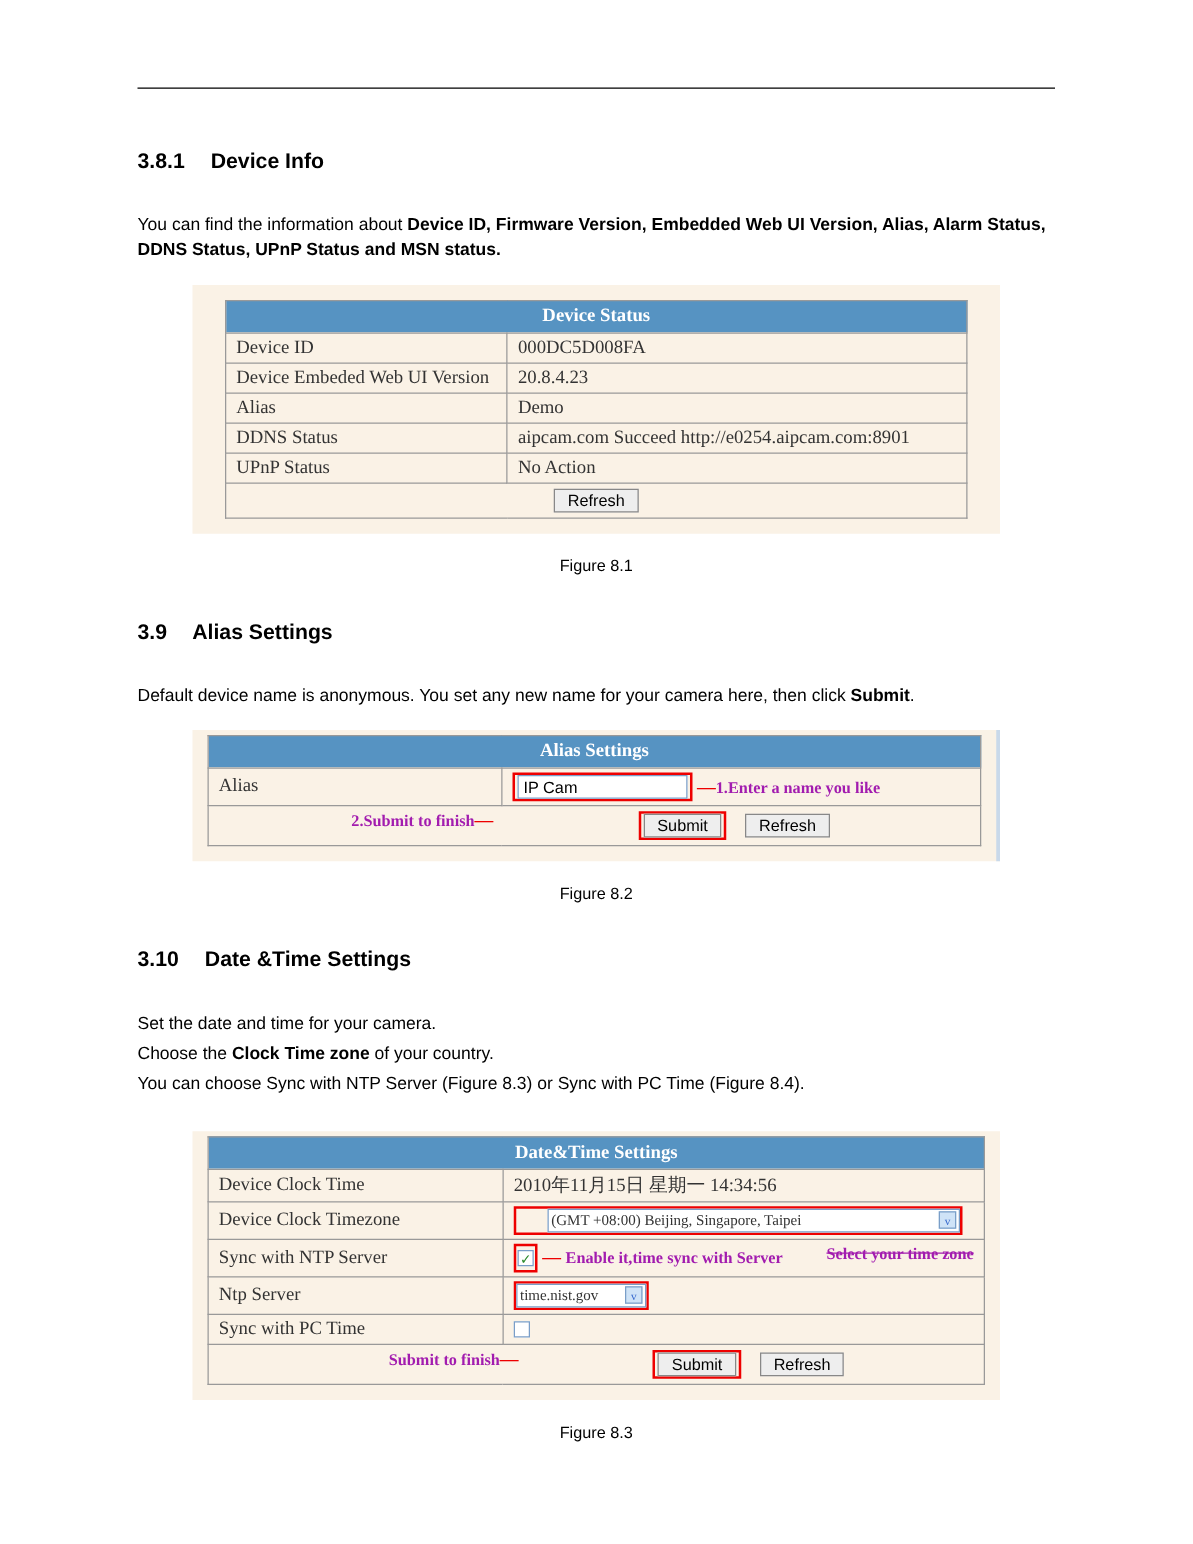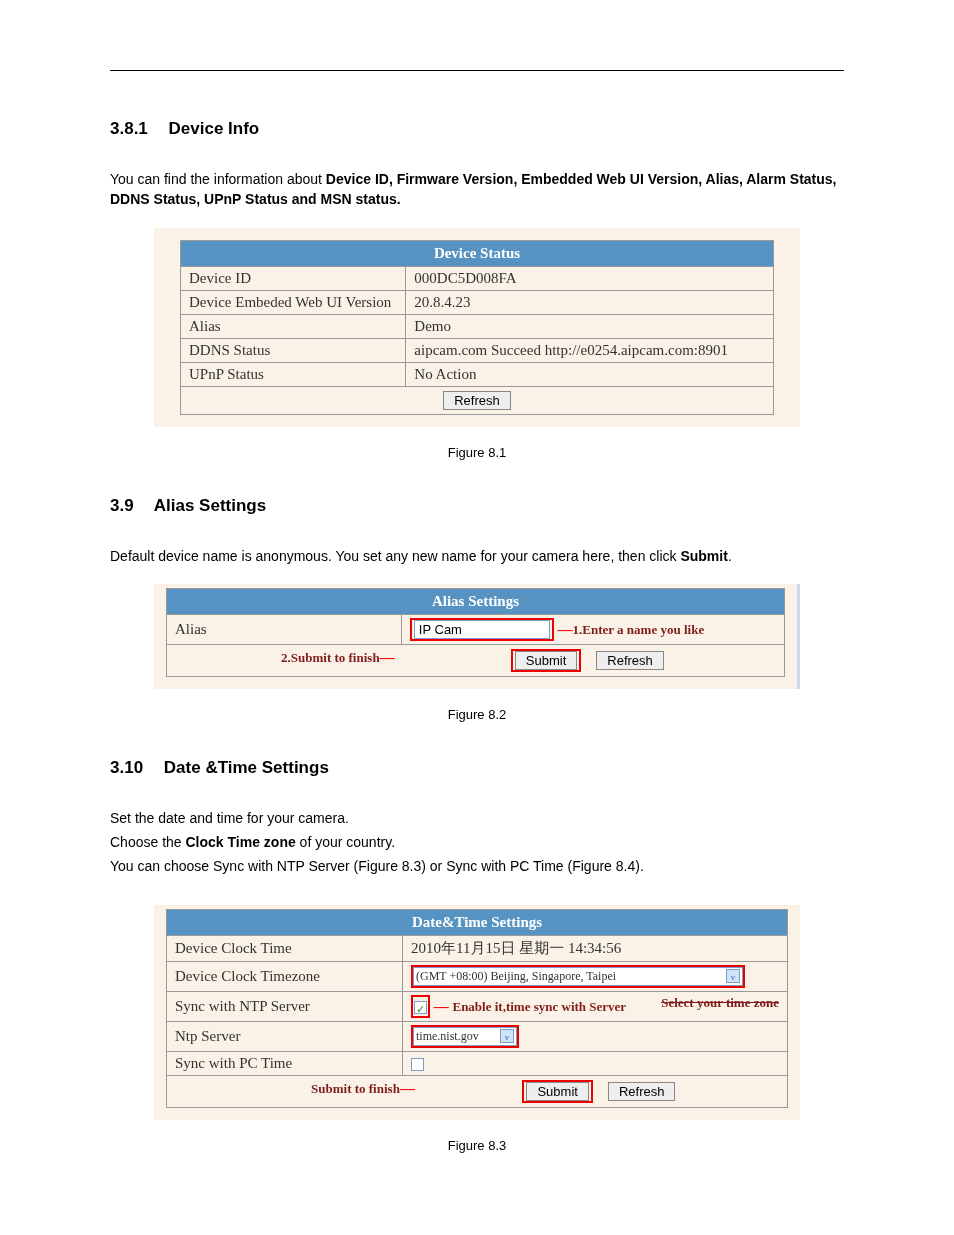--- a/index.html
+++ b/index.html
@@ -59,21 +59,21 @@
   border: 1px solid #888;
   padding: 1px 10px;
   cursor: pointer;
 }
 .hl-red {
   border: 2px solid #e00;
   padding: 0 2px;
   display: inline-block;
 }
 .annot {
-  color: #7f1d1d;
+  color: #a21caf;
   font-weight: bold;
   font-size: 13px;
   text-align: center;
 }
 .annot-line { color: #e00; font-weight: bold; }
 .txt-input {
   border: 1px solid #7a9ec8;
   background: #fff;
   font-size: 13px;
   padding: 1px 4px;
@@ -218,21 +218,21 @@
           <th colspan="2">Date&amp;Time Settings</th>
         </tr>
     <tr>
       <td class="label-col">Device Clock Time</td>
       <td>2010年11月15日 星期一 14:34:56</td>
     </tr>
     <tr>
       <td class="label-col">Device Clock Timezone</td>
       <td>
         <span class="hl-red" style="padding:0;">
-          <span class="select" style="display:inline-block;">
+          <span class="select" style="display:inline-block;margin-left:25px;">
             <span>(GMT +08:00) Beijing, Singapore, Taipei</span>
             <span class="select-arrow">v</span>
           </span>
         </span>
       </td>
     </tr>
     <tr>
       <td class="label-col">Sync with NTP Server</td>
       <td>
         <span class="hl-red" style="padding:1px;">

